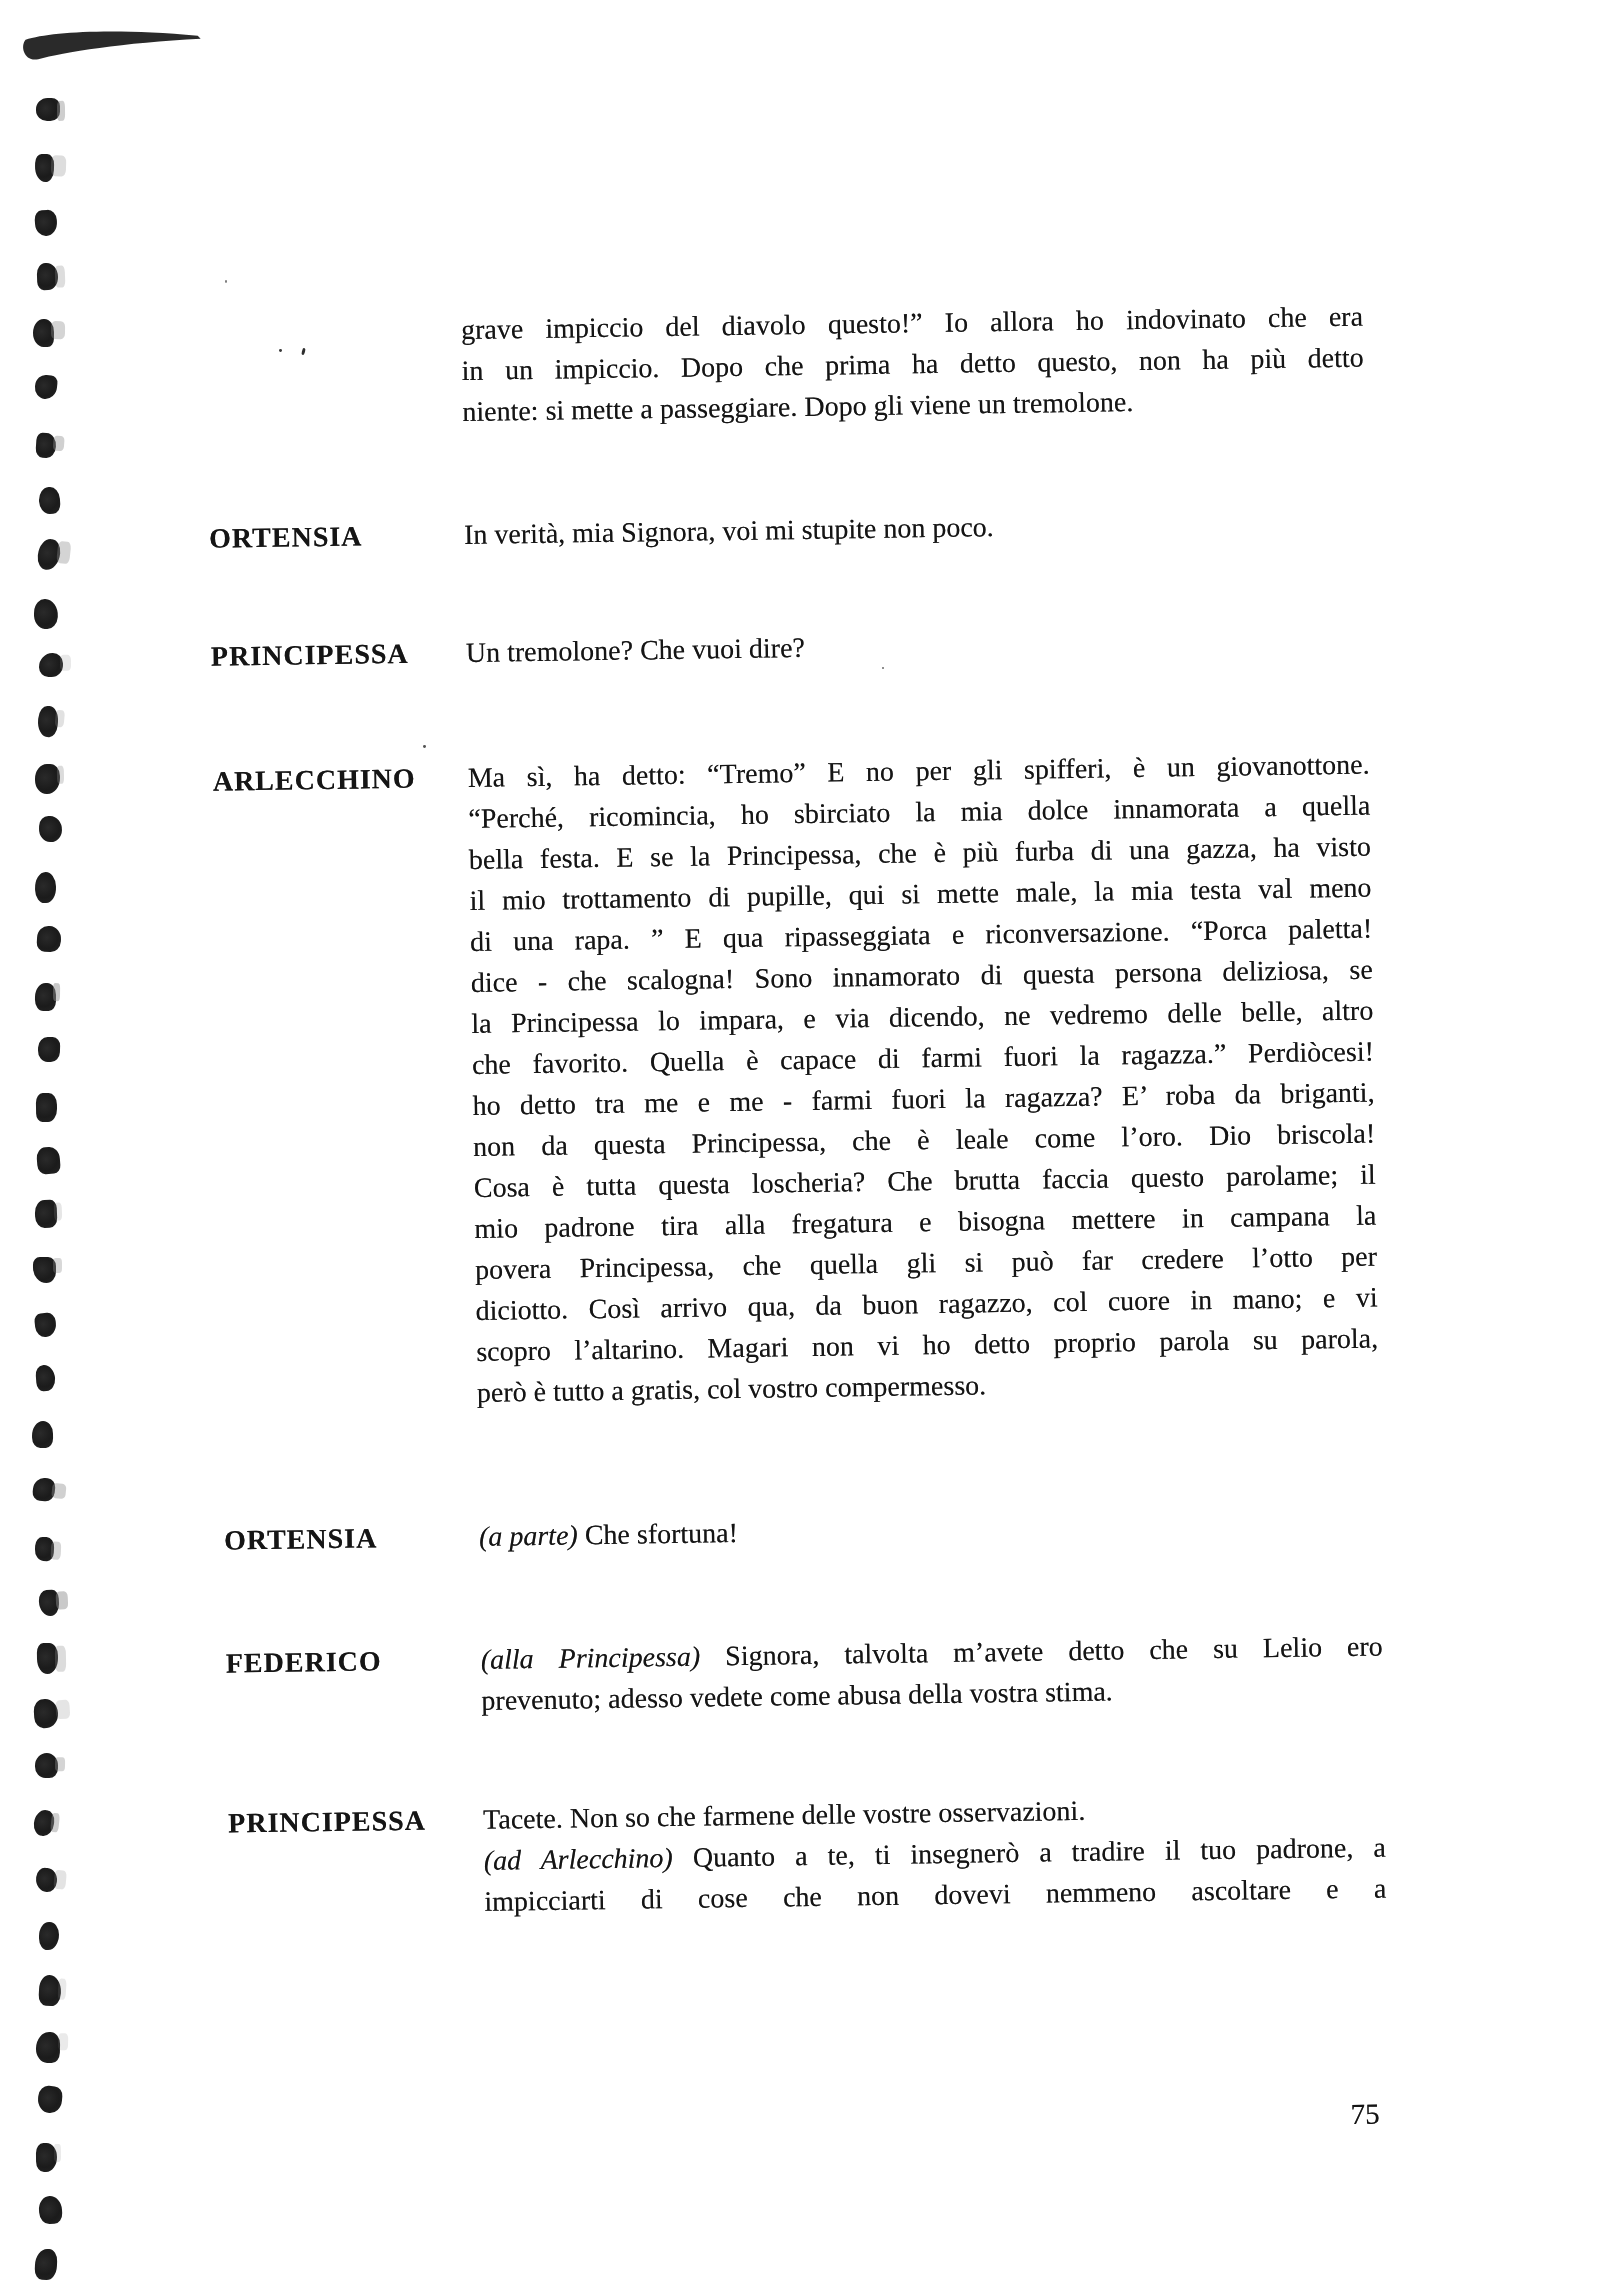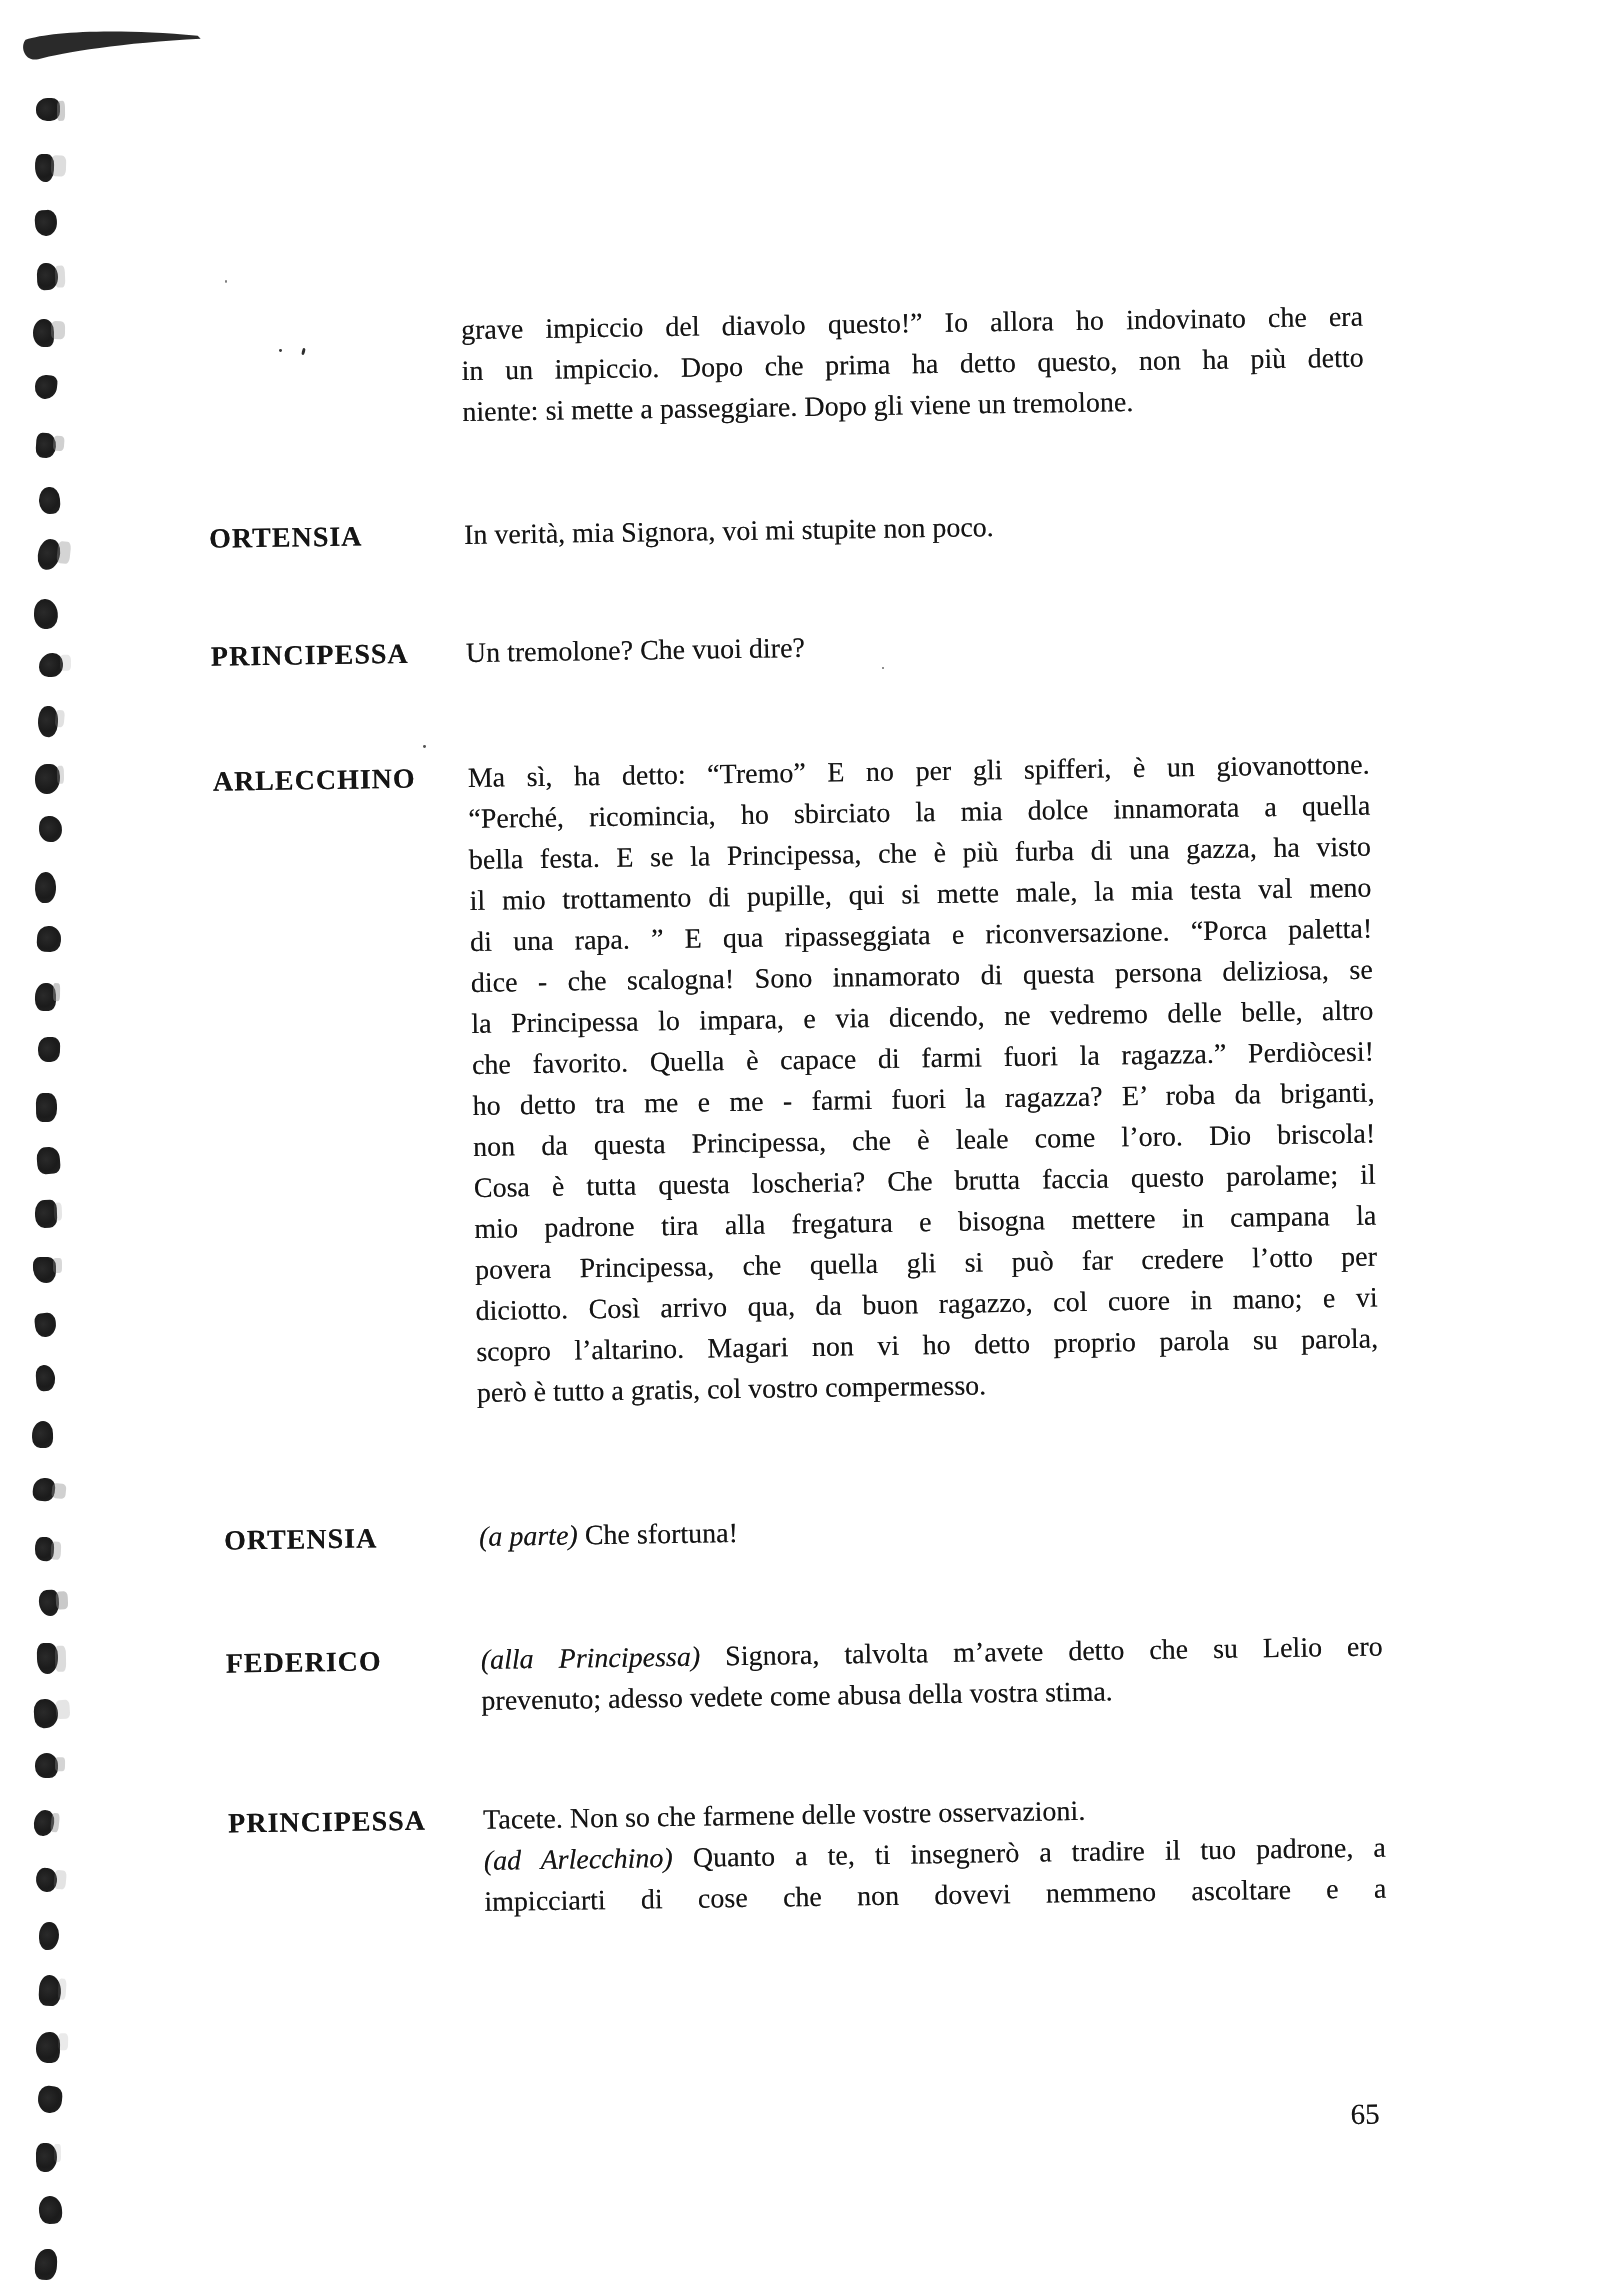--- a/index.html
+++ b/index.html
@@ -270,16 +270,16 @@
     <div class="speech">
       <div class="ln-last">Tacete. Non so che farmene delle vostre osservazioni.</div>
       <div class="ln">
         <span class="dir">(ad Arlecchino)</span>
         <span>Quanto a te, ti insegnerò a tradire il tuo padrone, a</span>
       </div>
       <div class="ln">impicciarti di cose che non dovevi nemmeno ascoltare e a</div>
     </div>
   </div>
 
-  <div class="pagenum">65</div>
+  <div class="pagenum">75</div>
 
 </div>
 
 
 </body></html>

